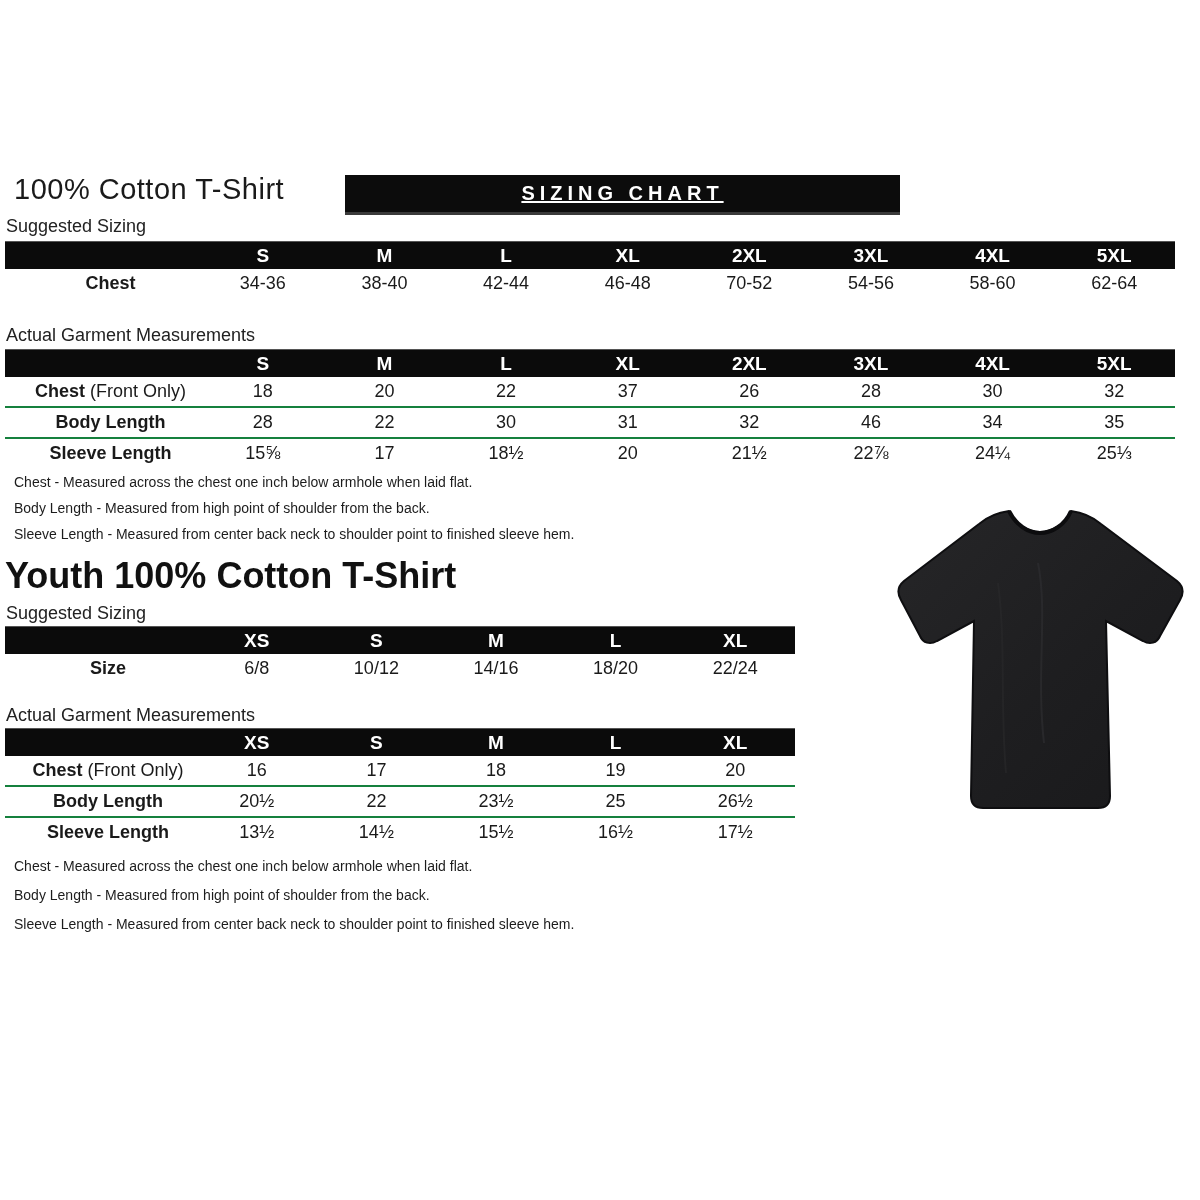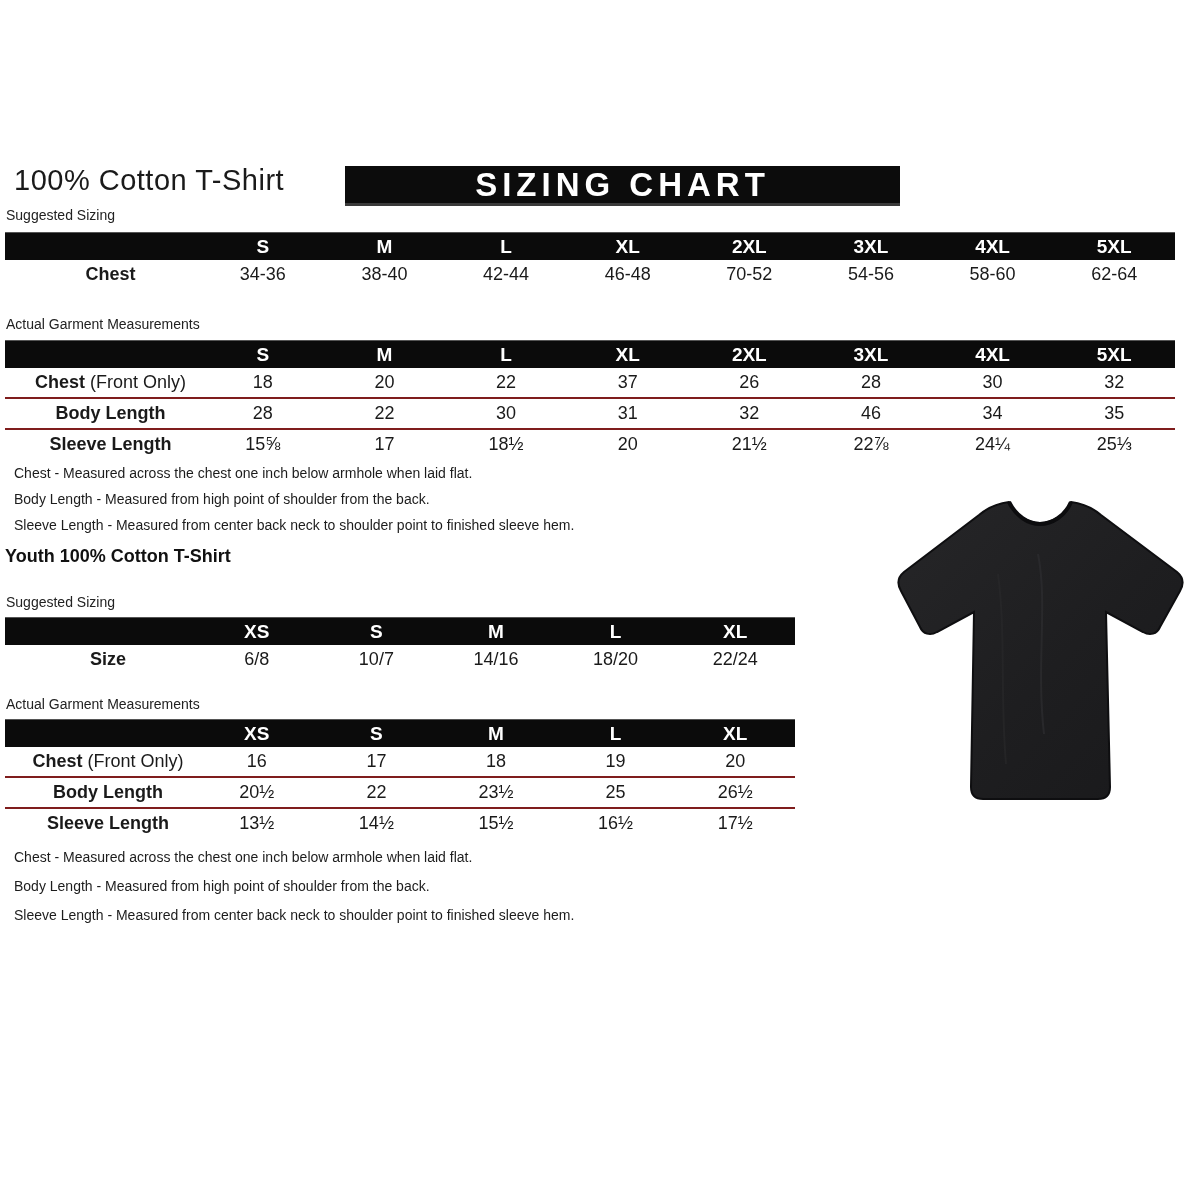--- a/index.html
+++ b/index.html
@@ -4,55 +4,55 @@
 <style>
   html,body{margin:0;padding:0;}
   body{
     width:1200px;height:1200px;
     background:#ffffff;
     font-family:"Liberation Sans","DejaVu Sans",sans-serif;
     color:#111;
     position:relative;
     overflow:hidden;
   }
-  .abs{position:absolute;}
+  .abs{position:absolute;margin-top:9px;}
 
   
   .page-title{
     left:14px;top:164px;
     font-size:29px;font-weight:400;color:#1a1a1a;
     letter-spacing:0.5px;
   }
   .banner{
     left:345px;top:166px;width:555px;height:37px;
     background:#0c0c0c;
     border-bottom:3px solid #3a3a3a;
     display:flex;align-items:center;justify-content:center;
   }
   .banner span{
-    color:#fff;font-size:33px;font-weight:800;letter-spacing:5px;
+    color:#fff;font-size:20px;font-weight:800;letter-spacing:5px;text-decoration:underline;
   }
   .youth-title{
     left:5px;top:546px;
-    font-size:18px;font-weight:700;color:#111;
+    font-size:36px;font-weight:700;color:#111;
   }
   .section-label{
-    font-size:14px;color:#222;font-weight:400;
+    font-size:18px;color:#222;font-weight:400;
   }
 
   
   .sizing-table{left:5px;}
   .trow{display:flex;align-items:center;}
   .thead{
     background:#0b0b0b;height:27px;
     border-top:1px solid #555;
   }
   .thead .tcell{color:#fff;font-weight:700;font-size:19px;}
   .drow{height:29px;background:#fff;}
-  .drow.sep{border-top:2px solid #7f1d1d;}
+  .drow.sep{border-top:2px solid #15803d;}
   .tcell{
     flex:1 1 0;text-align:center;font-size:18px;color:#1a1a1a;
     white-space:nowrap;overflow:hidden;
   }
   .tcell.first{
     flex:0 0 auto;text-align:center;padding-left:14px;box-sizing:border-box;
   }
   .adult .tcell.first{width:197px;}
   .youth .tcell.first{width:192px;}
   .row-label-bold{font-weight:700;}
@@ -161,21 +161,21 @@
       <div class="tcell first"></div>
       <div class="tcell">XS</div>
       <div class="tcell">S</div>
       <div class="tcell">M</div>
       <div class="tcell">L</div>
       <div class="tcell">XL</div>
     </div>
     <div class="drow trow">
       <div class="tcell first"><span class="row-label-bold">Size</span></div>
       <div class="tcell">6/8</div>
-      <div class="tcell">10/7</div>
+      <div class="tcell">10/12</div>
       <div class="tcell">14/16</div>
       <div class="tcell">18/20</div>
       <div class="tcell">22/24</div>
     </div>
   </div>
 
 <div class="abs section-label" style="left:6px;top:696px;">Actual Garment Measurements</div>
 <div class="abs sizing-table youth" style="top:719px;width:790px;">
     <div class="trow thead">
       <div class="tcell first"></div>

